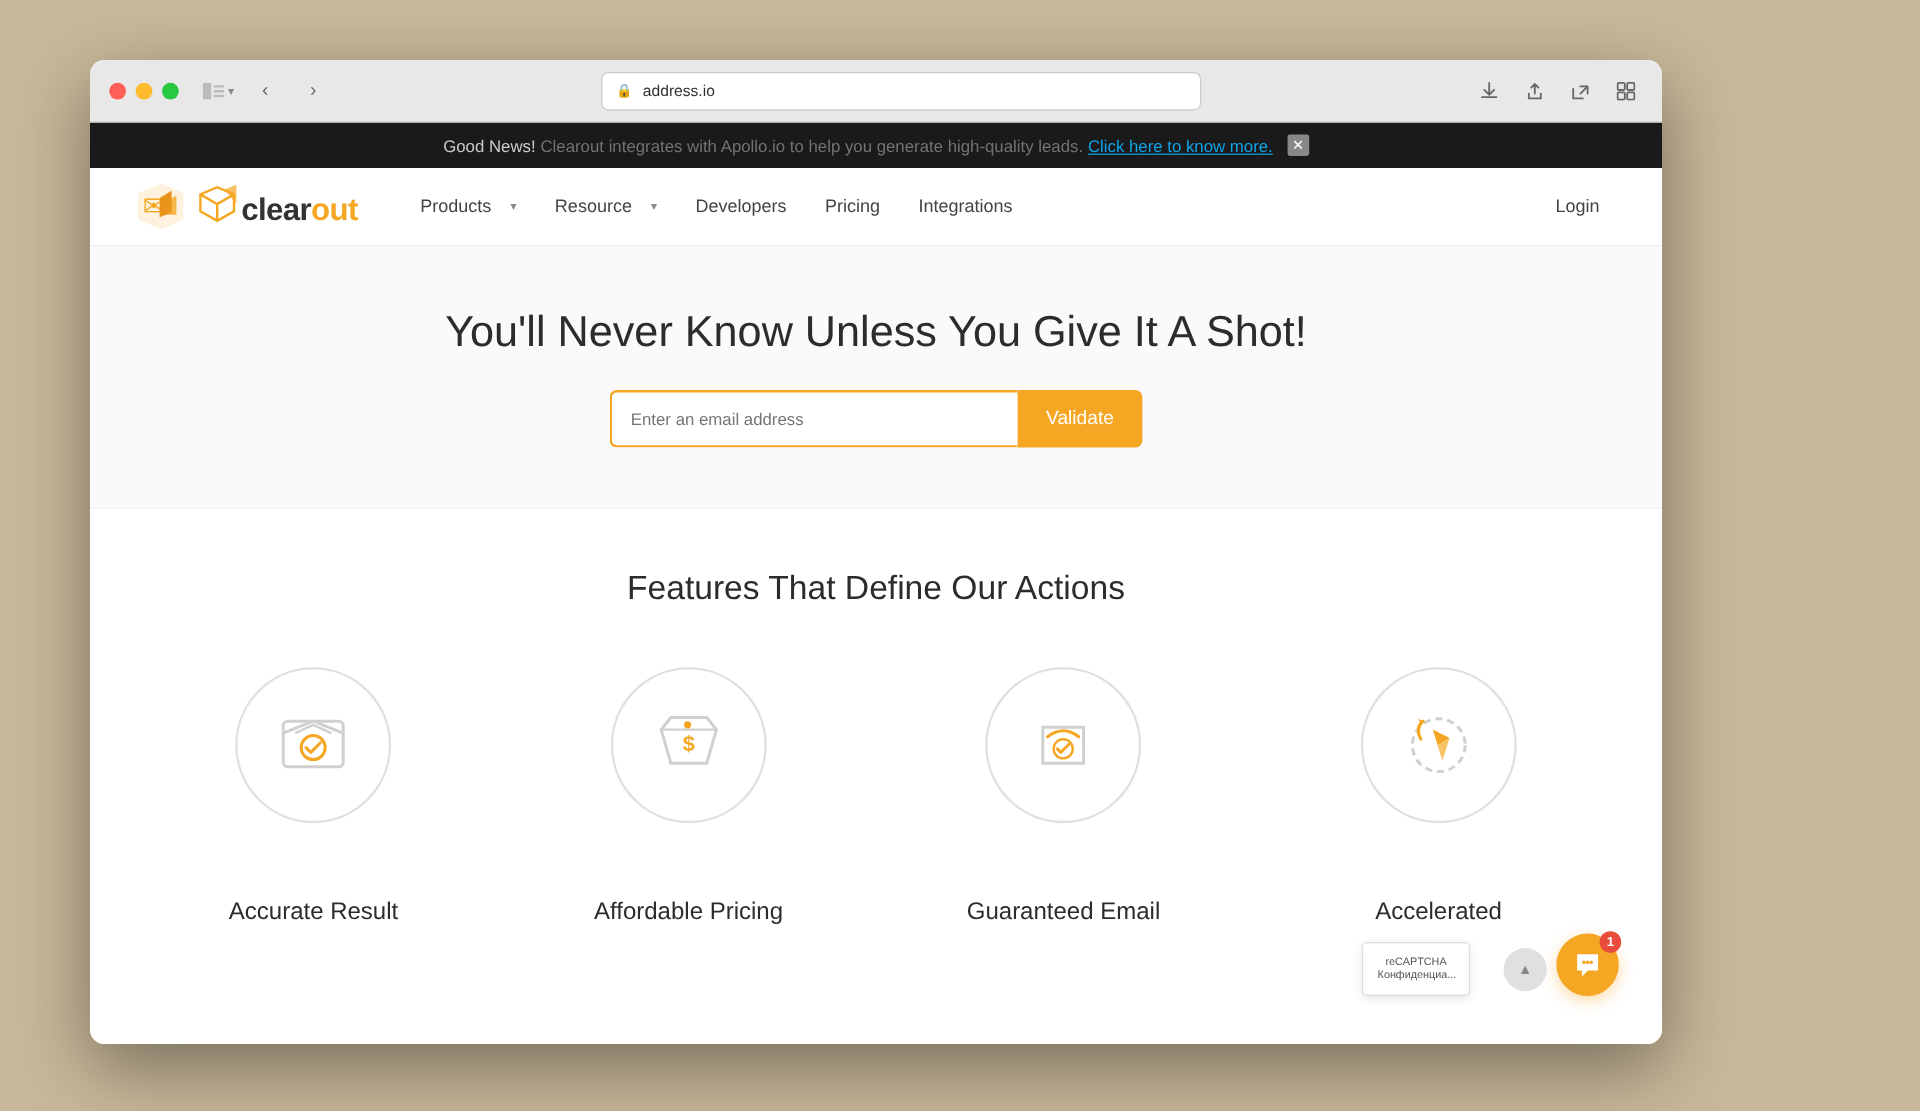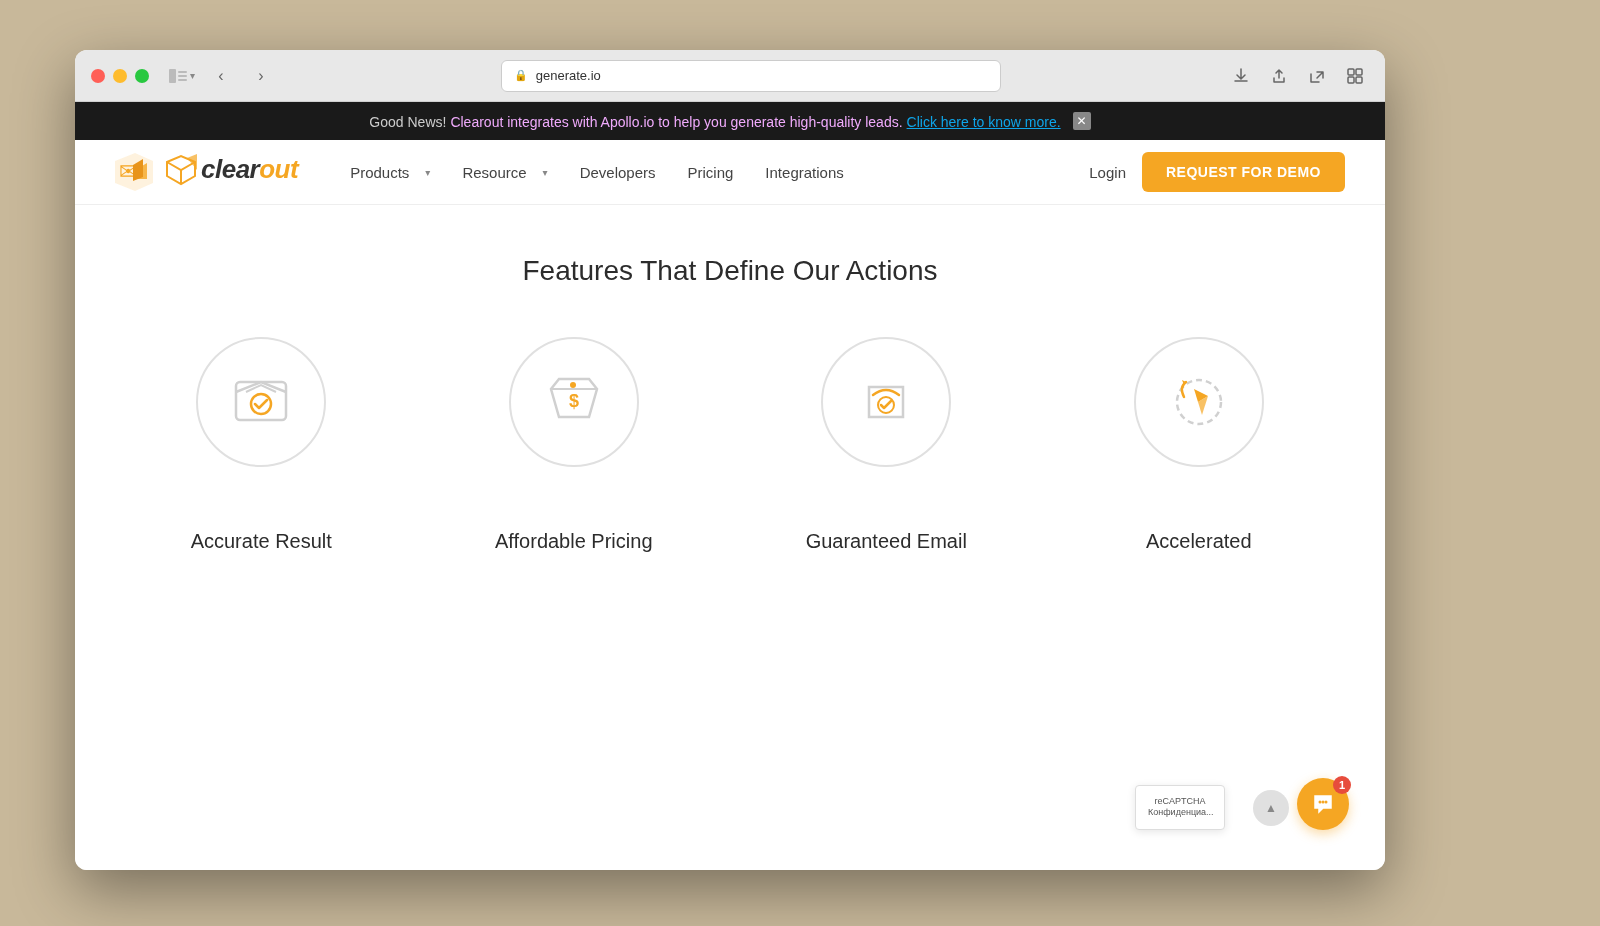--- a/index.html
+++ b/index.html
@@ -413,21 +413,21 @@
       </svg>
       <span style="font-size:10px;color:#888;">▾</span>
     </div>
 
     <button class="nav-btn">‹</button>
     <button class="nav-btn">›</button>
 
     <div class="address-bar-container">
       <div class="address-bar">
         <span class="lock-icon">🔒</span>
-        <span>generate.io</span>
+        <span>address.io</span>
       </div>
     </div>
 
     <div class="toolbar-right">
       <div class="toolbar-icon">
         <svg width="16" height="16" viewBox="0 0 16 16" fill="none">
           <path d="M8 1v9M4 7l4 4 4-4M2 13h12" stroke="#666" stroke-width="1.5" stroke-linecap="round"></path>
         </svg>
       </div>
       <div class="toolbar-icon">
@@ -448,35 +448,35 @@
           <rect x="9" y="9" width="6" height="6" rx="1" stroke="#666" stroke-width="1.5"></rect>
         </svg>
       </div>
     </div>
   </div>
 
   <div class="site-content">
 
     <div class="banner">
       <span class="banner-text">Good News!</span>
-      <span class="banner-text" style="color:#f0abfc;font-weight:500;"> Clearout integrates with Apollo.io to help you generate high-quality leads.</span>
+      <span class="banner-text" style="color:#737373;font-weight:500;"> Clearout integrates with Apollo.io to help you generate high-quality leads.</span>
       <span class="banner-link"> Click here to know more.</span>
       <button class="banner-close">✕</button>
     </div>
 
     <nav class="navbar">
       <div class="logo">
         <svg class="logo-icon" viewBox="0 0 38 38">
           <polygon points="0,8 20,0 38,8 38,30 20,38 0,30" fill="#f5a623" opacity="0.15"></polygon>
           <text x="4" y="26" font-size="22" fill="#f5a623">✉</text>
           <path d="M22 16 L32 10 L32 26 L22 26 Z" fill="#f5a623" opacity="0.8"></path>
           <polygon points="18,12 28,6 28,24 18,28" fill="#e8941a"></polygon>
         </svg>
 
-        <div style="display:flex;align-items:flex-start;gap:0;font-style:italic;">
+        <div style="display:flex;align-items:flex-end;gap:0;">
           <svg width="42" height="36" viewBox="0 0 42 36">
             <path d="M8 8 L22 2 L36 8 L36 22 L22 30 L8 22 Z" fill="none" stroke="#f5a623" stroke-width="2"></path>
             <path d="M8 8 L22 16 L36 8" fill="none" stroke="#f5a623" stroke-width="2"></path>
             <path d="M22 16 L22 30" fill="none" stroke="#f5a623" stroke-width="2"></path>
             <path d="M28 4 L38 0 L38 16" fill="#f5a623" opacity="0.7"></path>
           </svg>
           <span class="logo-text">
             <span style="color:#333;">clear</span>out
           </span>
         </div>
@@ -497,24 +497,30 @@
         <div class="nav-item">
           <span>Pricing</span>
         </div>
         <div class="nav-item">
           <span>Integrations</span>
         </div>
       </div>
 
       <div class="nav-right">
         <div class="login-btn">Login</div>
-        <button class="demo-btn">REQUEST FOR DEMO</button>
       </div>
     </nav>
 
+    <div class="hero">
+      <h1 class="hero-title">You'll Never Know Unless You Give It A Shot!</h1>
+      <div class="email-form">
+        <input class="email-input" type="text" placeholder="Enter an email address" style="">
+        <button class="validate-btn">Validate</button>
+      </div>
+    </div>
 
     <div class="features">
       <h2 class="features-title">Features That Define Our Actions</h2>
       <div class="features-grid">
 
         <div class="feature-item">
           <div class="feature-icon-wrap">
             <svg class="feature-icon-inner" viewBox="0 0 70 70">
               <rect x="10" y="15" width="50" height="38" rx="4" fill="none" stroke="#d0d0d0" stroke-width="2.5"></rect>
               <path d="M10 25 L35 15 L60 25" fill="none" stroke="#d0d0d0" stroke-width="2.5"></path>

